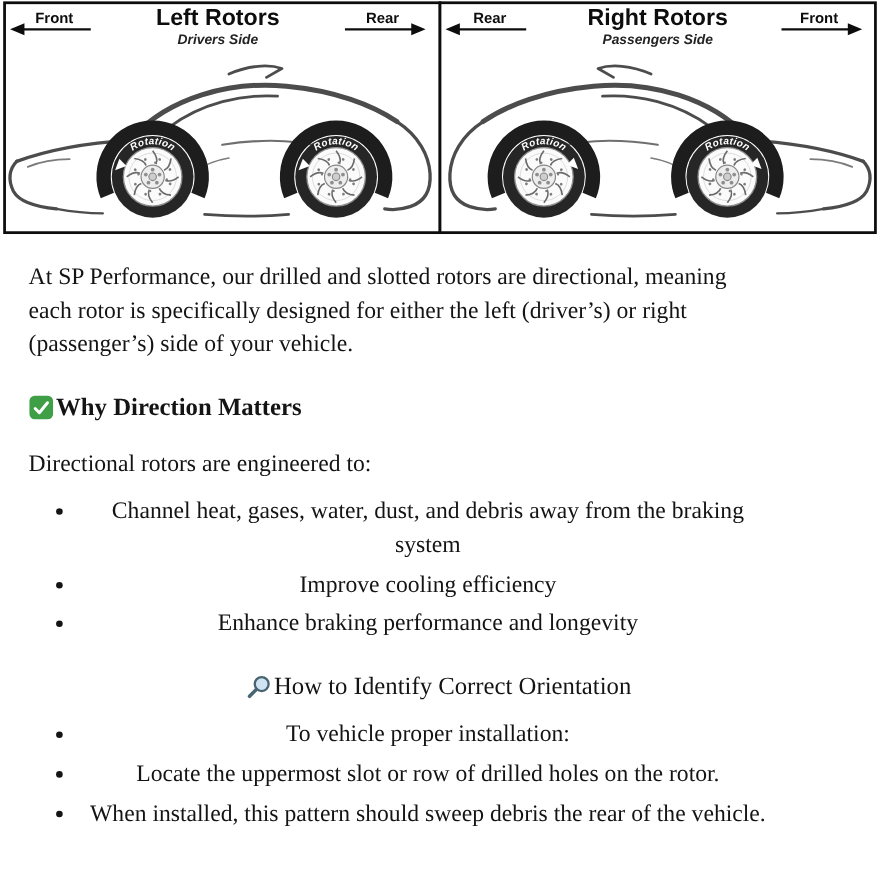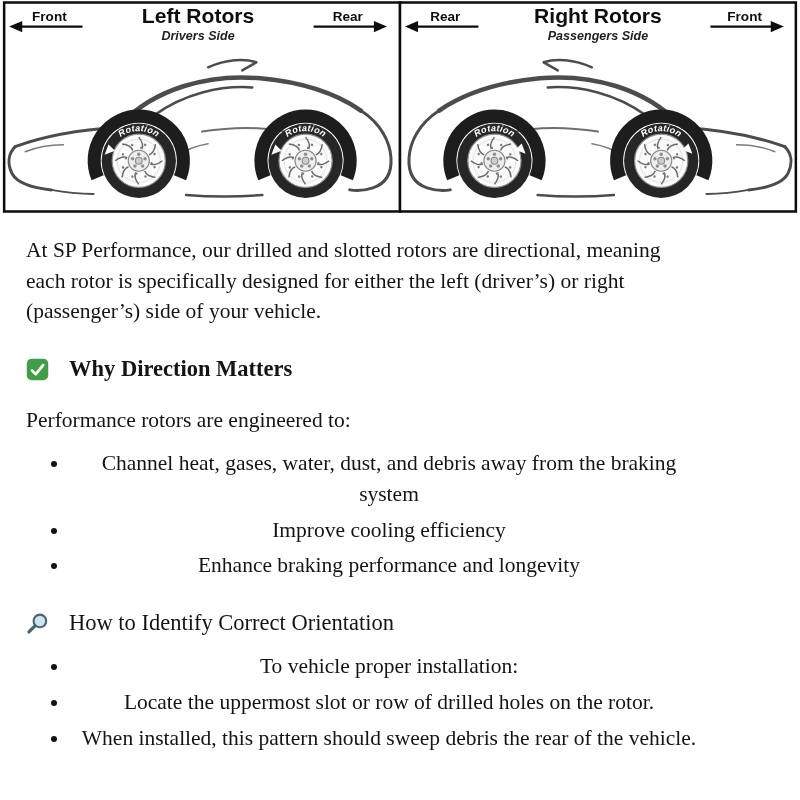--- a/index.html
+++ b/index.html
@@ -14,22 +14,22 @@
   .diagram-wrap { width: 796px; background: #fff; }
   svg text { font-family: "Liberation Sans", sans-serif; }
   .panel-title { font-size: 21px; font-weight: bold; fill: #0d0d0d; }
   .panel-sub   { font-size: 12.5px; font-weight: bold; font-style: italic; fill: #222; }
   .dir-label   { font-size: 13.5px; font-weight: bold; fill: #0d0d0d; }
   .shaft       { stroke: #0d0d0d; stroke-width: 2; }
   .rot-text    { font-size: 9px; font-weight: bold; font-style: italic; fill: #ffffff; letter-spacing: .3px; }
 
   .content { padding: 4px 28px 0 26px; font-size: 21.5px; line-height: 1.43; }
   .intro { margin: 13px 0 0 0; max-width: 675px; }
-  .sec-head { display: flex; align-items: center; gap: 20px; font-size: 22.5px; font-weight: bold; margin: 26px 0 0 0; }
-  .sec-head.normal { font-weight: normal; }
+  .sec-head { display: flex; align-items: center; gap: 2px; font-size: 22.5px; font-weight: bold; margin: 26px 0 0 0; }
+  .sec-head.normal { font-weight: normal; justify-content: center; }
   .icon { width: 23px; height: 23px; flex: 0 0 auto; display: inline-flex; }
   .lead { margin: 20px 0 0 0; }
   ul { margin: 12px 0 0 0; padding: 0 0 0 44px; max-width: 680px; }
   li { margin: 5px 0; padding-left: 2px; text-align: center; }
 </style>
 </head>
 <body>
 
 <div class="diagram-wrap">
   <svg viewBox="0 0 796 213" width="800" height="214" role="img">
@@ -149,21 +149,21 @@
   <h2 class="sec-head">
     <span class="icon">
       <svg viewBox="0 0 24 24" width="23" height="23" aria-hidden="true">
         <rect x="0.8" y="0.8" width="22.4" height="22.4" rx="5" fill="#3f9f46"></rect>
         <path d="M6.2 12.9 L10.2 16.9 L17.9 7.4" fill="none" stroke="#ffffff" stroke-width="2.8" stroke-linecap="round" stroke-linejoin="round"></path>
       </svg>
     </span>
     <span>Why Direction Matters</span>
   </h2>
 
-  <p class="lead">Performance rotors are engineered to:</p>
+  <p class="lead">Directional rotors are engineered to:</p>
 
   <ul>
     <li>Channel heat, gases, water, dust, and debris away from the braking system</li>
     <li>Improve cooling efficiency</li>
     <li>Enhance braking performance and longevity</li>
   </ul>
 
   <h2 class="sec-head normal">
     <span class="icon">
       <svg viewBox="0 0 24 24" width="23" height="23" aria-hidden="true">

